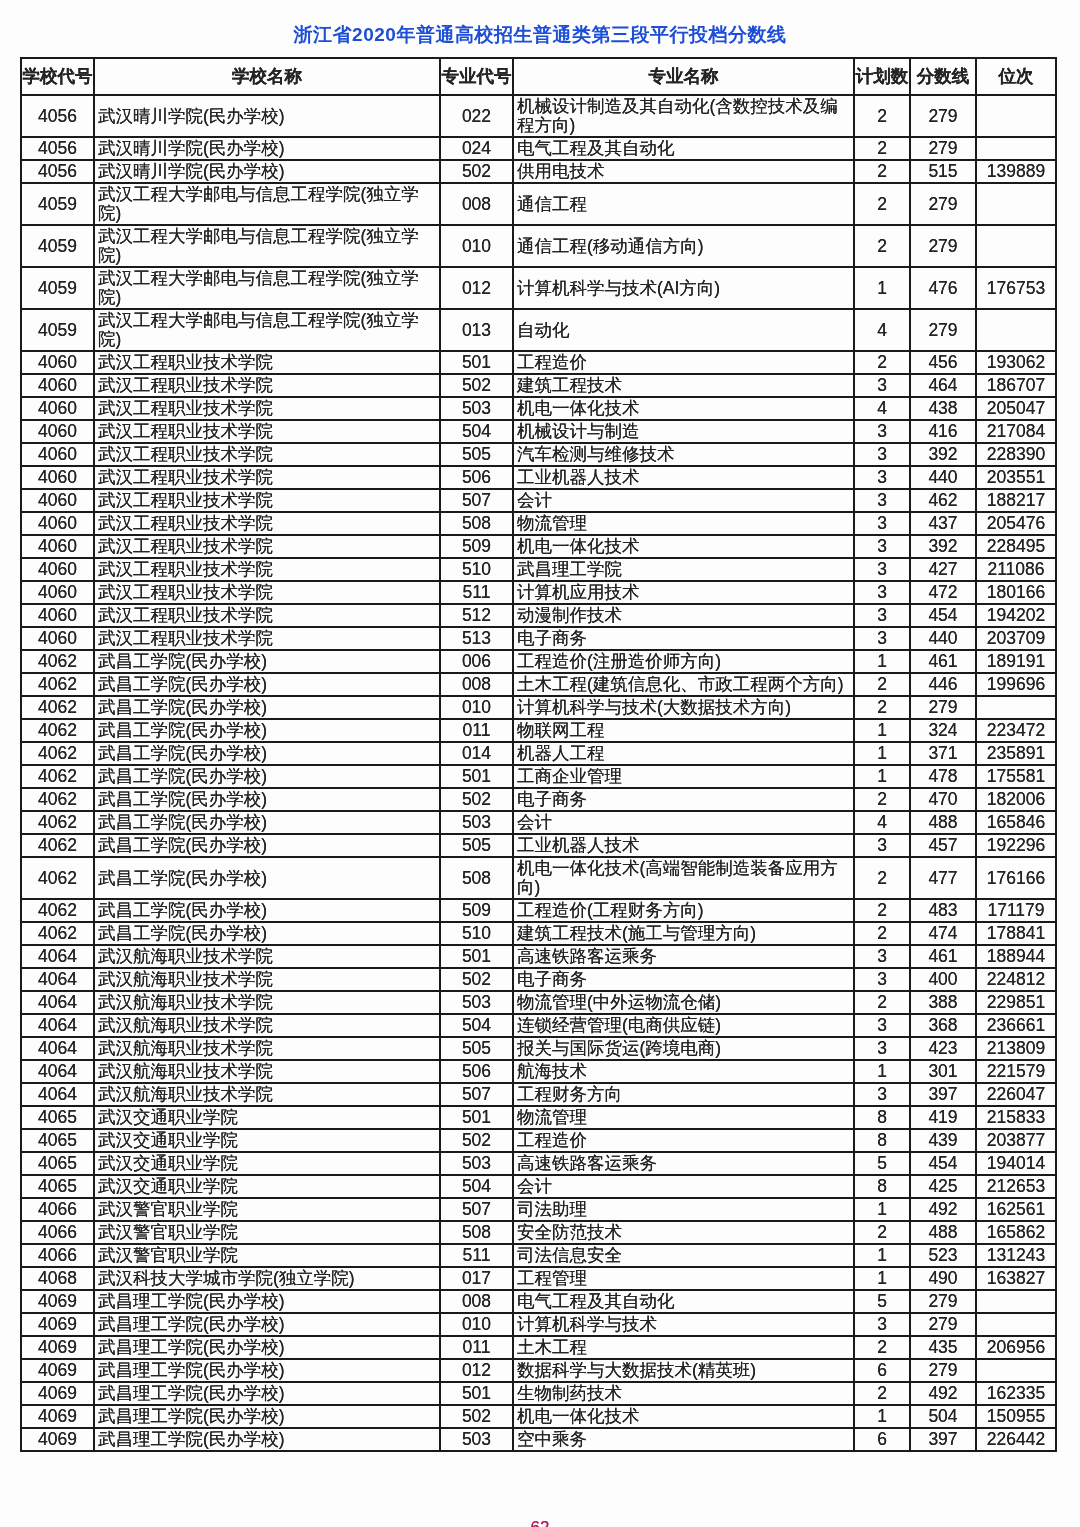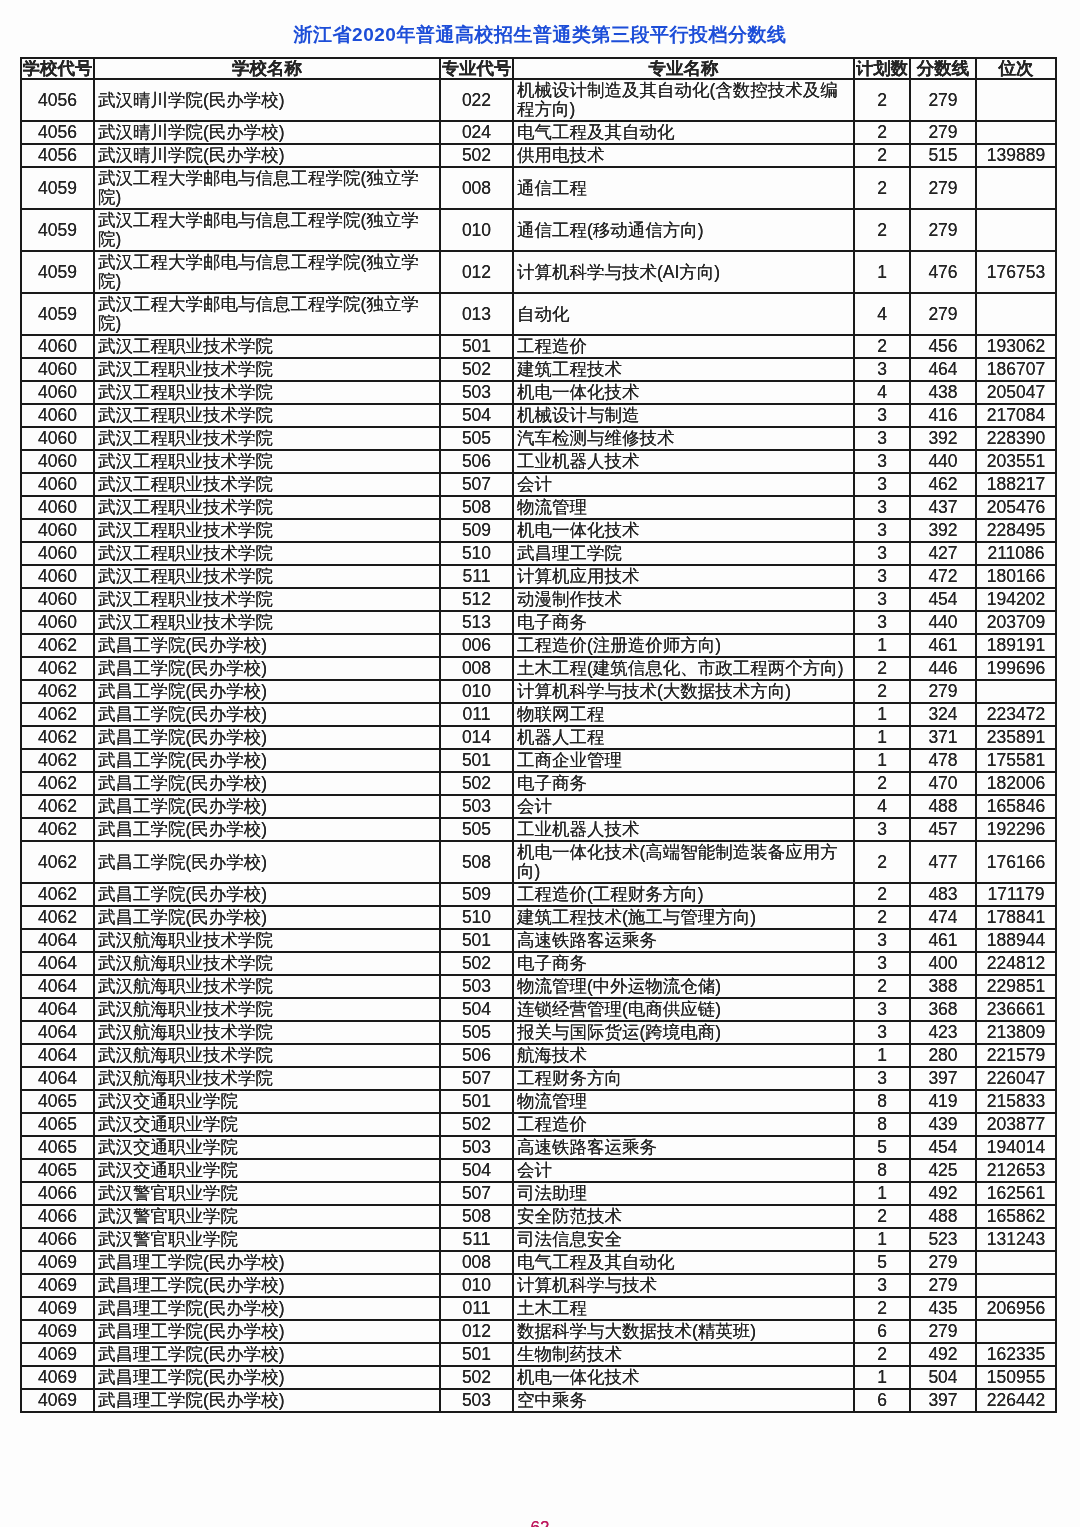--- a/index.html
+++ b/index.html
@@ -38,23 +38,22 @@
     line-height:19px;
     padding:1px 3px;
     vertical-align:middle;
     overflow:hidden;
     text-shadow:0 0 0.4px currentColor;
     word-break:break-all;
   }
   table.score-table th{
     font-weight:bold;
     text-align:center;
-    padding:0 0;
+    padding:8px 0;
     white-space:nowrap;
-    border-radius:7px;
   }
   td.c{text-align:center;padding:1px 0;}
   td.l{text-align:left;}
   .page-number{
     position:absolute;
     top:1478px;left:0;right:0;
     text-align:center;
     font-size:17px;
     color:#be185d;
     text-shadow:0 0 0.4px currentColor;
@@ -422,21 +421,21 @@
     <td class="c">3</td>
     <td class="c">423</td>
     <td class="c">213809</td>
   </tr>
         <tr>
     <td class="c">4064</td>
     <td class="l">武汉航海职业技术学院</td>
     <td class="c">506</td>
     <td class="l">航海技术</td>
     <td class="c">1</td>
-    <td class="c">280</td>
+    <td class="c">301</td>
     <td class="c">221579</td>
   </tr>
         <tr>
     <td class="c">4064</td>
     <td class="l">武汉航海职业技术学院</td>
     <td class="c">507</td>
     <td class="l">工程财务方向</td>
     <td class="c">3</td>
     <td class="c">397</td>
     <td class="c">226047</td>
@@ -496,20 +495,29 @@
     <td class="c">165862</td>
   </tr>
         <tr>
     <td class="c">4066</td>
     <td class="l">武汉警官职业学院</td>
     <td class="c">511</td>
     <td class="l">司法信息安全</td>
     <td class="c">1</td>
     <td class="c">523</td>
     <td class="c">131243</td>
+  </tr>
+        <tr>
+    <td class="c">4068</td>
+    <td class="l">武汉科技大学城市学院(独立学院)</td>
+    <td class="c">017</td>
+    <td class="l">工程管理</td>
+    <td class="c">1</td>
+    <td class="c">490</td>
+    <td class="c">163827</td>
   </tr>
         <tr>
     <td class="c">4069</td>
     <td class="l">武昌理工学院(民办学校)</td>
     <td class="c">008</td>
     <td class="l">电气工程及其自动化</td>
     <td class="c">5</td>
     <td class="c">279</td>
     <td class="c"></td>
   </tr>

